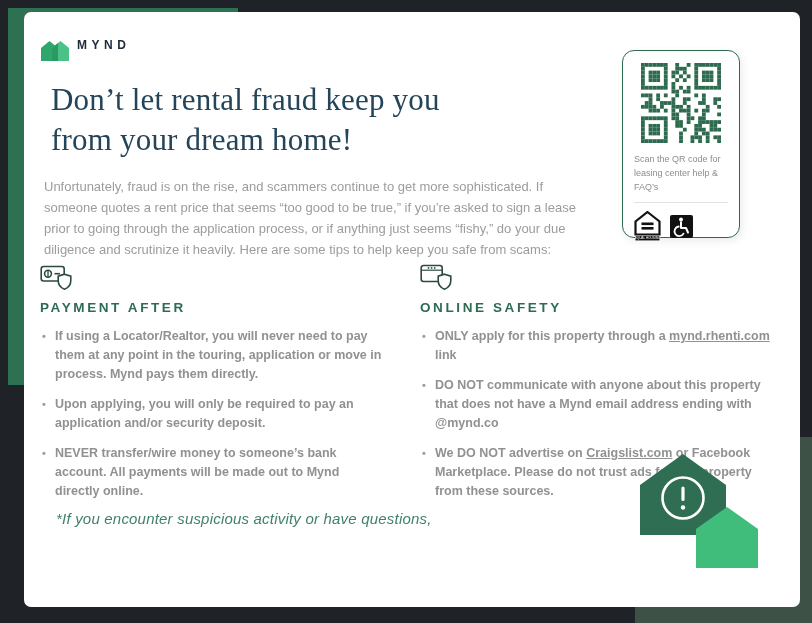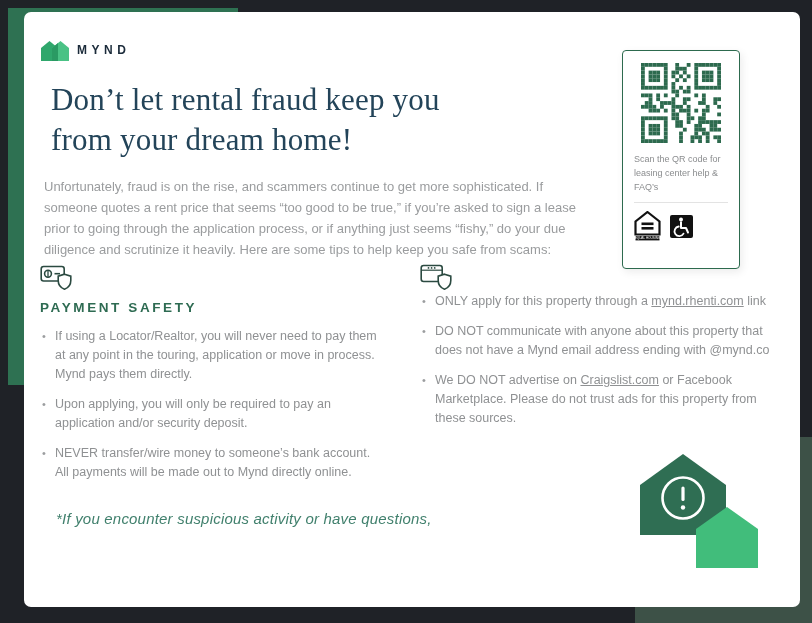--- a/index.html
+++ b/index.html
@@ -15,21 +15,21 @@
   }
   .accent-br {
     position:absolute; left:635px; top:437px; right:0; bottom:0;
     background:var(--accent-dark-green,#3d5147);
   }
   .card {
     position:absolute; left:24px; top:12px; width:776px; height:595px;
     background:#fff; border-radius:7px;
   }
   
-  .logo { position:absolute; left:16px; top:26px; display:flex; align-items:center; gap:7px; }
+  .logo { position:absolute; left:16px; top:26px; display:flex; align-items:flex-start; gap:7px; }
   .logo-text {
     font-size:12px; font-weight:700; letter-spacing:4.5px;
     color:var(--logo-navy,#1b2b3a);
   }
   
   .h1 {
     position:absolute; left:14px; top:68px;
     font-family:"Liberation Serif","DejaVu Serif",serif;
     font-weight:400; font-size:31px; line-height:40px;
     color:var(--heading-navy,#234459); letter-spacing:.2px;
@@ -42,42 +42,42 @@
   }
   
   .col { position:absolute; top:250px; }
   .col-left  { left:16px;  width:346px; }
   .col-right { left:396px; width:360px; }
   .col .sec-icon { display:block; height:30px; }
   .sec-title {
     margin:8px 0 12px 0; font-size:13.5px; font-weight:700;
     letter-spacing:2.6px; color:var(--section-green,#2e6b52);
   }
-  .col ul { list-style:none; }
+  .col ul { list-style:none;font-weight:bold; }
   .col li {
     position:relative; padding-left:15px; margin-bottom:11px;
     font-size:12.5px; line-height:19px; color:var(--bullet-gray,#8f9193);
   }
   .col li::before {
     content:"\2022"; position:absolute; left:2px; top:0;
     font-size:11px; color:#9b9d9f;
   }
   .link { color:inherit; text-decoration:underline; cursor:pointer; }
   
   .footnote {
     position:absolute; left:32px; top:498px;
     font-size:15px; font-style:italic; line-height:17px;
     color:var(--footnote-green,#41806d); letter-spacing:.2px;
   }
   .footnote span { display:block; }
   
   .qr-card {
-    position:absolute; left:598px; top:38px; width:118px; height:219px;
+    position:absolute; left:598px; top:38px; width:118px; height:188px;
     background:#fff; border:1.5px solid var(--qr-green,#2d6a4e);
-    border-radius:4px; padding:12px 11px 10px 11px;
+    border-radius:12px; padding:12px 11px 10px 11px;
     box-shadow:2px 3px 8px rgba(0,0,0,.08);
   }
   .qr-box { width:80px; height:80px; margin:0 auto; }
   .qr-caption {
     margin-top:9px; font-size:9px; line-height:14px; color:#8b8d8f;
   }
   .qr-divider { border:none; border-top:1px solid #e3e3e3; margin:8px 0 8px 0; }
   .badge-row { display:flex; align-items:center; gap:9px; }
   
   .houses { position:absolute; left:616px; top:442px; }
@@ -109,41 +109,42 @@
   <div class="col col-left">
     <svg class="sec-icon" width="34" height="28" viewBox="0 0 34 28">
       <g fill="none" stroke="#2b4a41" stroke-width="1.6">
         <rect x="1.2" y="3.5" width="23" height="14.5" rx="2.4"></rect>
         <circle cx="8" cy="10.7" r="3.4"></circle>
         <line x1="8" y1="7.9" x2="8" y2="13.5" stroke-width="1.3"></line>
         <line x1="14.5" y1="10.7" x2="20" y2="10.7"></line>
       </g>
       <path d="M24.5 11.2 L30.8 13.2 V17.5 C30.8 22 28.3 24.8 24.5 26.2 C20.7 24.8 18.2 22 18.2 17.5 V13.2 Z" fill="#fff" stroke="#2b4a41" stroke-width="1.6"></path>
     </svg>
-    <h2 class="sec-title">PAYMENT SAFETY</h2>
+    <h2 class="sec-title">PAYMENT AFTER</h2>
     <ul>
       <li><span>If using a Locator/Realtor, you will never need to pay them at any point in the touring, application or move in process. Mynd pays them directly.</span></li>
       <li><span>Upon applying, you will only be required to pay an application and/or security deposit.</span></li>
       <li><span>NEVER transfer/wire money to someone’s bank account. All payments will be made out to Mynd directly online.</span></li>
     </ul>
   </div>
 
   <div class="col col-right">
     <svg class="sec-icon" width="34" height="28" viewBox="0 0 34 28">
       <g fill="none" stroke="#2b4a41" stroke-width="1.6">
         <rect x="1.2" y="2.5" width="21" height="16" rx="2.4"></rect>
         <line x1="1.2" y1="7.2" x2="22.2" y2="7.2" stroke-width="1.2"></line>
       </g>
       <g fill="#2b4a41">
         <circle cx="8.5" cy="4.9" r="0.9"></circle>
           <circle cx="11.6" cy="4.9" r="0.9"></circle>
           <circle cx="14.7" cy="4.9" r="0.9"></circle>
       </g>
       <path d="M24.5 11.2 L30.8 13.2 V17.5 C30.8 22 28.3 24.8 24.5 26.2 C20.7 24.8 18.2 22 18.2 17.5 V13.2 Z" fill="#fff" stroke="#2b4a41" stroke-width="1.6"></path>
     </svg>
+    <h2 class="sec-title">ONLINE SAFETY</h2>
     <ul>
       <li>
         <span>ONLY apply for this property through a </span><a class="link">mynd.rhenti.com</a><span> link</span>
       </li>
       <li><span>DO NOT communicate with anyone about this property that does not have a Mynd email address ending with @mynd.co</span></li>
       <li>
         <span>We DO NOT advertise on </span><a class="link">Craigslist.com</a><span> or Facebook Marketplace. Please do not trust ads for this property from these sources.</span>
       </li>
     </ul>
   </div>

